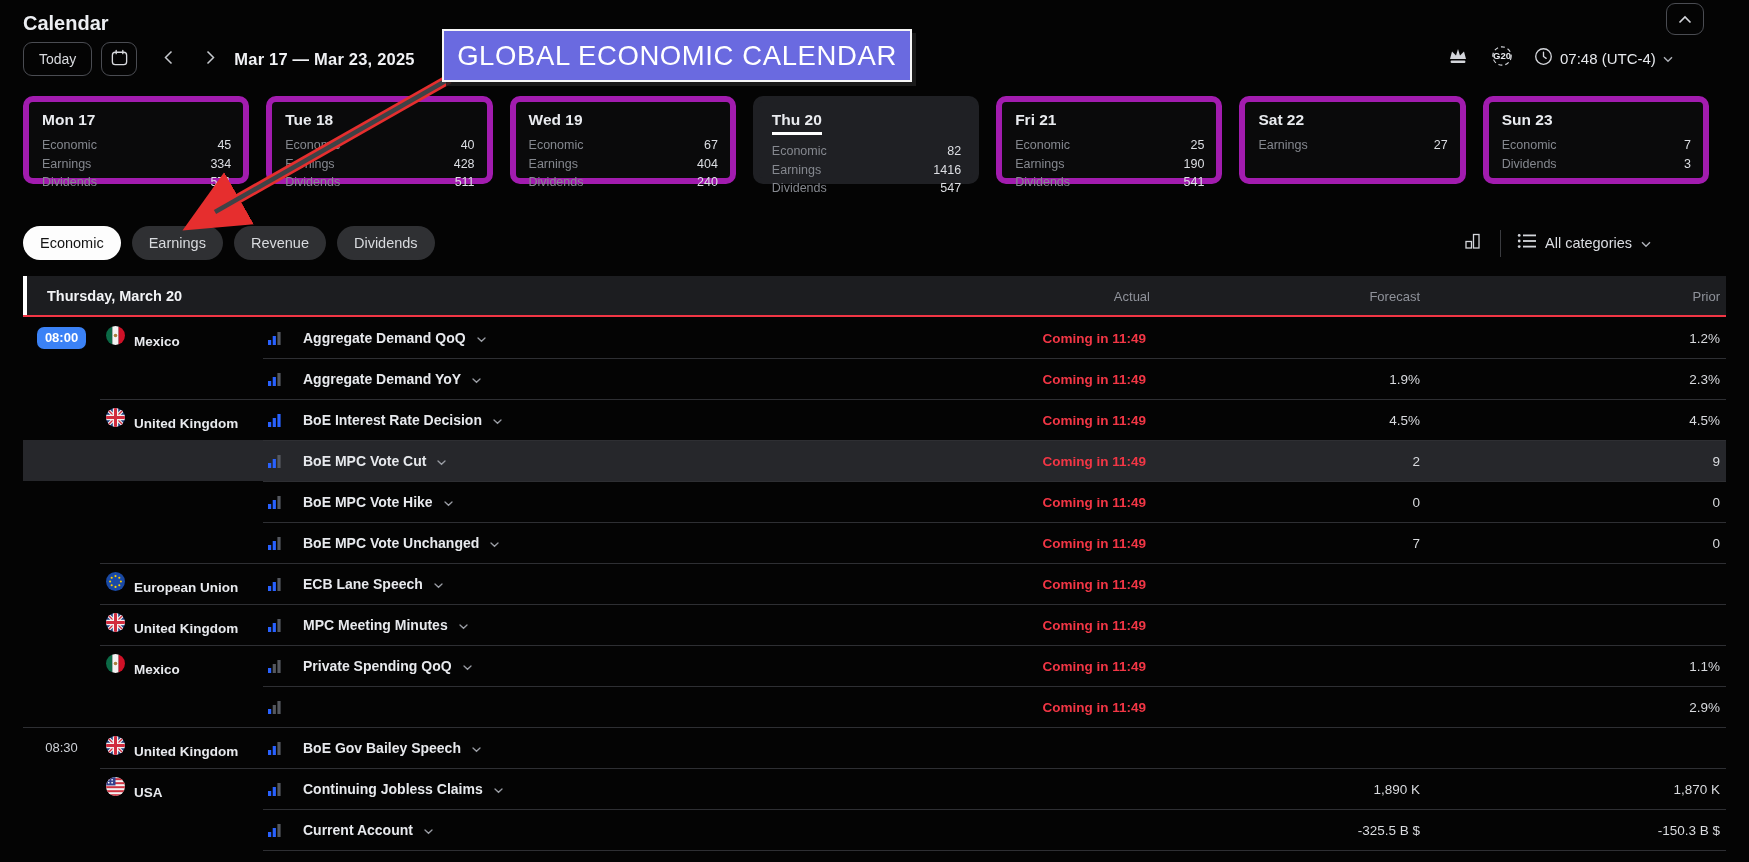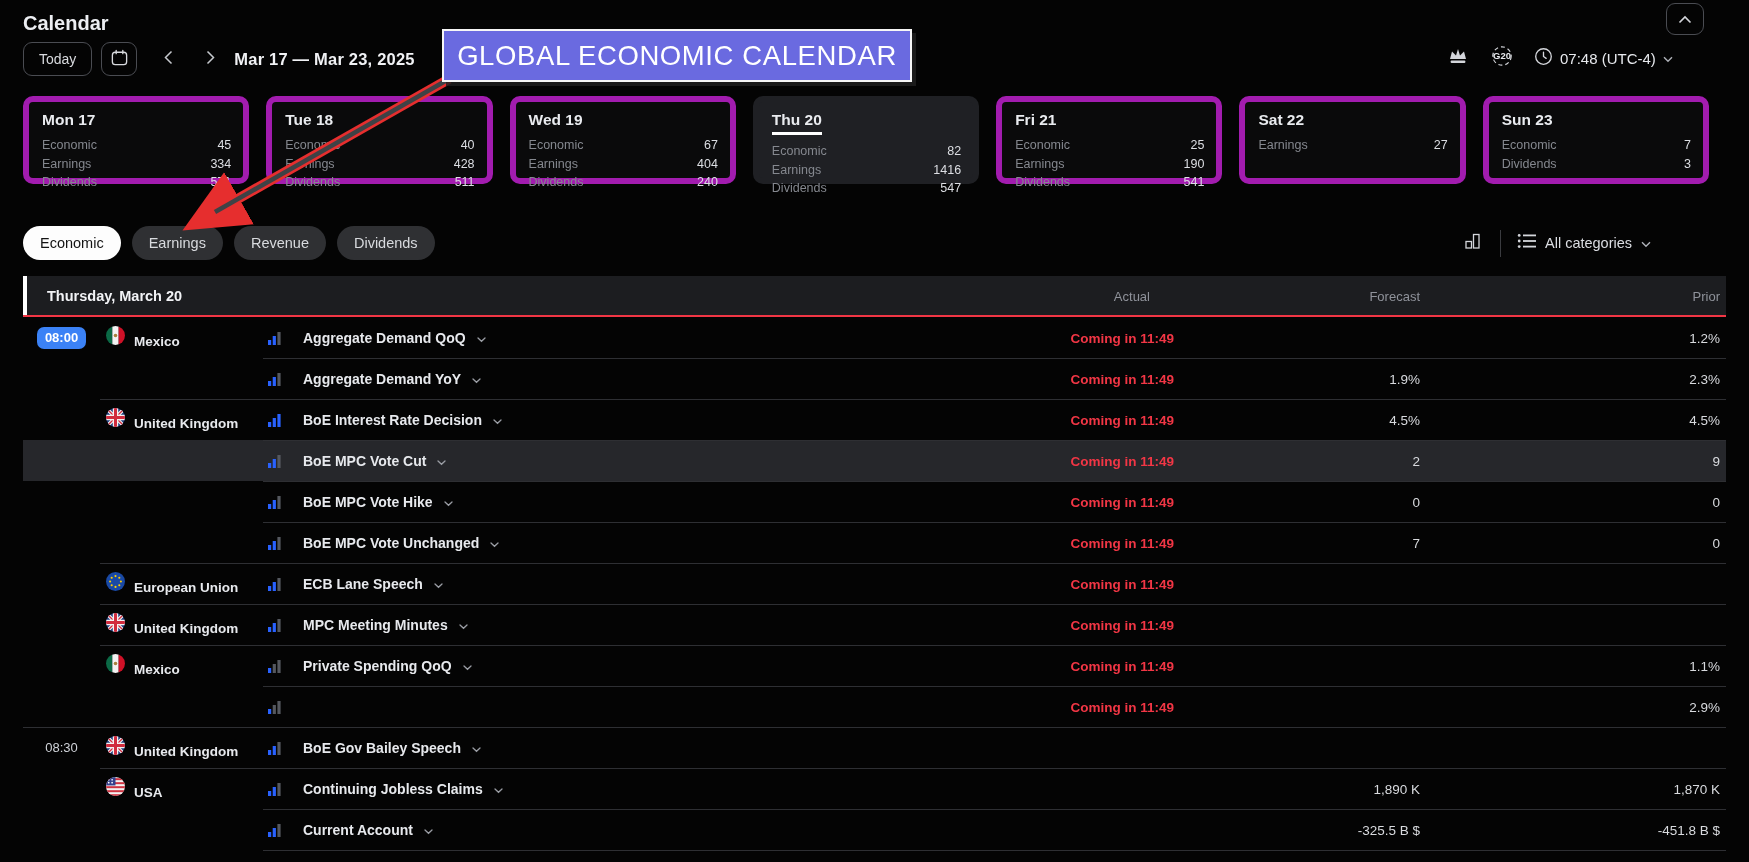--- a/index.html
+++ b/index.html
@@ -67,21 +67,21 @@
   .cell-time{display:flex;justify-content:center;}
   .time-badge{background:#3b82f6;color:#fff;font-size:13px;font-weight:700;
               padding:3px 8px 4px;border-radius:7px;}
   .time-plain{color:#cfd2d8;font-size:13px;}
   .cell-country{display:flex;align-items:flex-end;gap:9px;padding-left:6px;}
   .country-label{font-size:13.5px;font-weight:600;color:#e7e9ed;}
   .cell-imp{display:flex;justify-content:flex-start;padding-left:5px;}
   .cell-event{display:flex;align-items:center;gap:11px;}
   .event-label{font-size:14px;font-weight:600;color:#e7e9ed;}
   .cell-val{position:absolute;top:50%;transform:translateY(-50%);font-size:13.5px;color:#d8dade;}
-  .v-actual{right:552px;} .v-forecast{right:306px;} .v-prior{right:6px;text-align:center;}
+  .v-actual{right:580px;} .v-forecast{right:306px;} .v-prior{right:6px;text-align:center;}
   .red-text{color:#f23645;font-weight:700;}
 
   
   #arrow-layer{left:0;top:0;pointer-events:none;z-index:40;}
   #annotation-box{left:442px;top:29px;width:470px;height:53px;background:#6a6ae0;
                   border:2px solid #f6f6f6;box-sizing:border-box;z-index:50;
                   display:flex;align-items:center;justify-content:center;
                   box-shadow:4px 4px 0 rgba(30,30,30,.85);}
   #annotation-text{font-size:27.5px;color:#ffffff;letter-spacing:.6px;white-space:nowrap;}
 </style>
@@ -666,21 +666,21 @@
             <rect x="9.4" y="1" width="3.2" height="13" fill="#55585f"></rect>
           </svg>
         </div>
         <div class="cell-event">
           <span class="event-label">Current Account</span>
           <span class="chev"><svg width="9" height="6" viewBox="0 0 9 6">
               <path d="M1 1 L4.5 4.3 L8 1" fill="none" stroke="#9a9da4" stroke-width="1.3" stroke-linecap="round"></path>
             </svg></span>
         </div>
         <span class="cell-val v-forecast">-325.5 B $</span>
-        <span class="cell-val v-prior">-451.8 B $</span>
+        <span class="cell-val v-prior">-150.3 B $</span>
       </div>
       <div class="bottom-sep"></div>
     </div>
 </div>
 
 <svg id="arrow-layer" class="abs" width="1749" height="862">
   <defs>
     <marker id="ah" markerWidth="7" markerHeight="7" refX="4.6" refY="3" orient="auto">
       <path d="M0,0 L6.5,3 L0,6 Z" fill="#e62e2e"></path>
     </marker>

